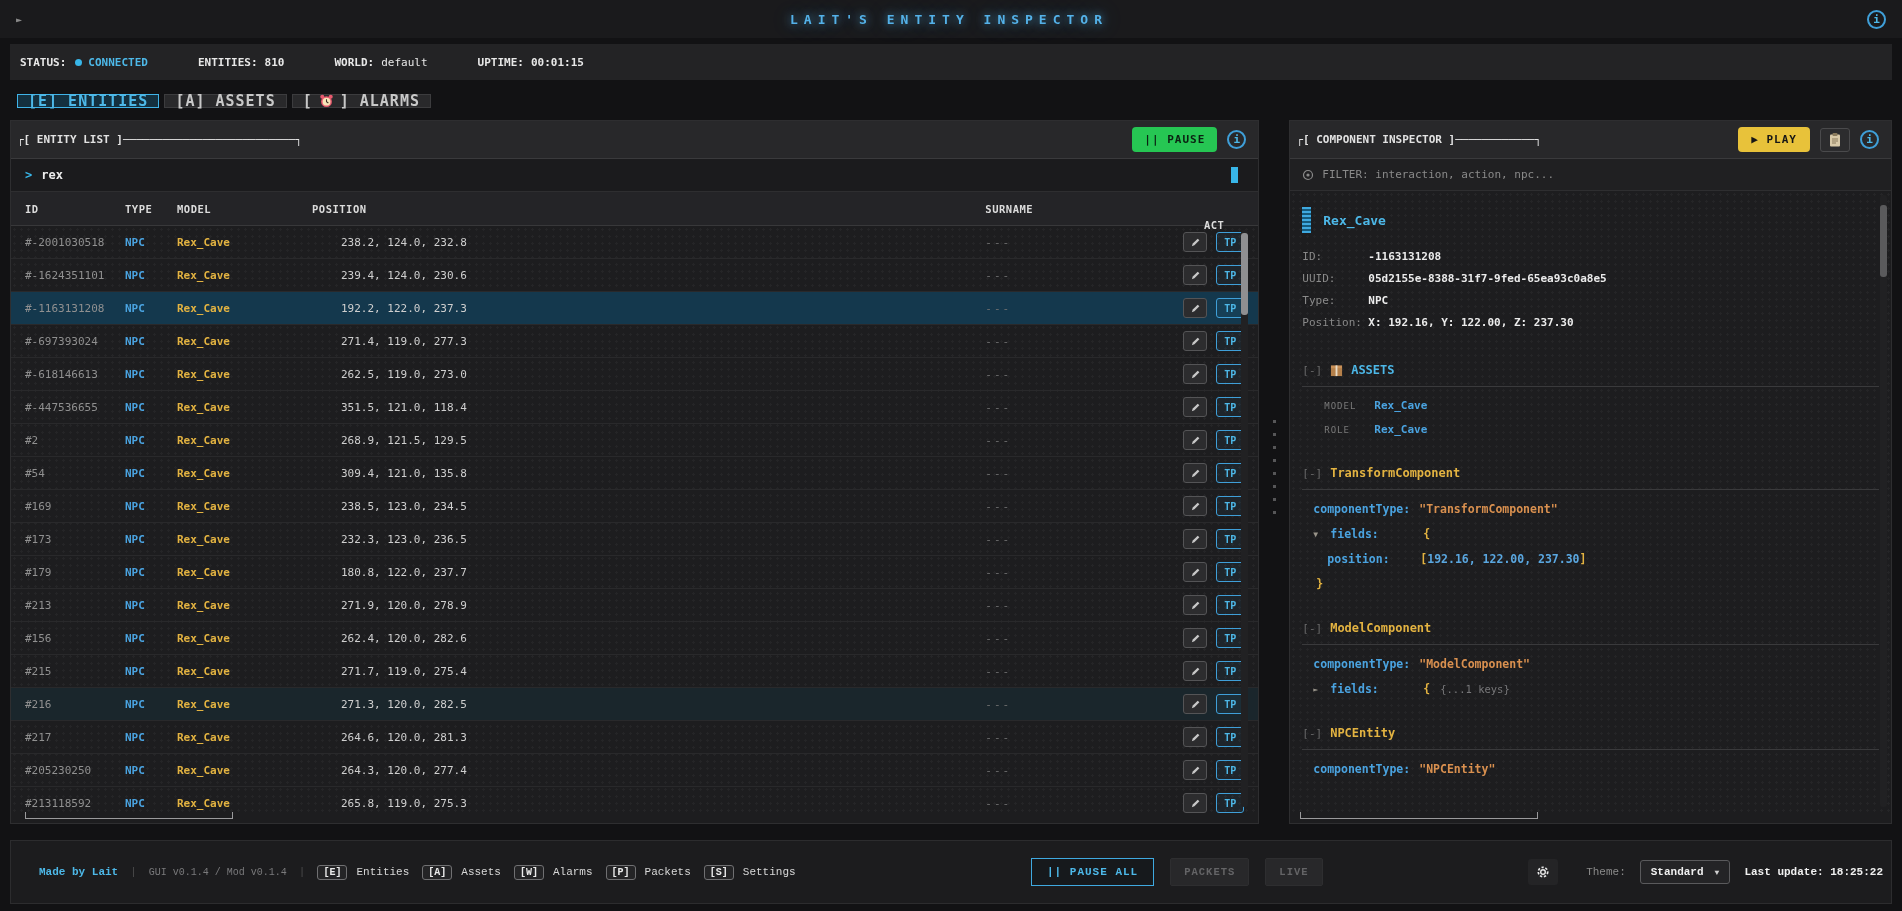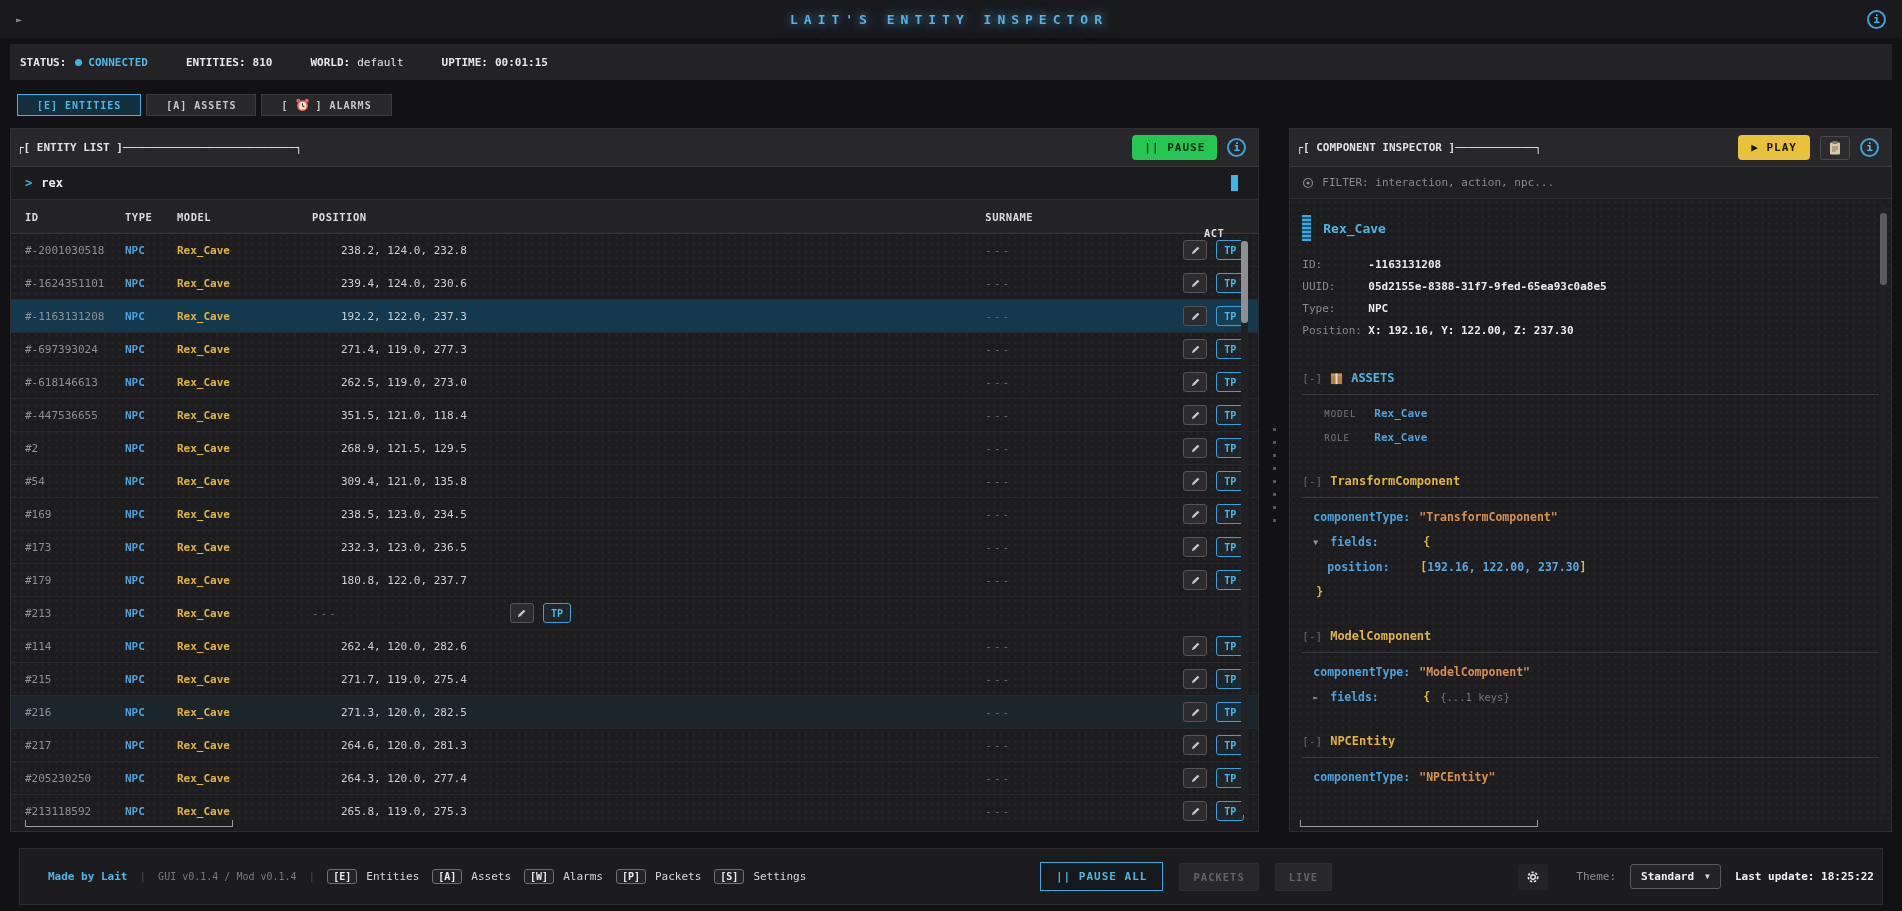--- a/index.html
+++ b/index.html
@@ -1,19 +1,19 @@
 <!DOCTYPE html>
 <html><head>
 <meta charset="utf-8">
 <style>
   * { margin:0; padding:0; box-sizing:border-box; }
   html,body { width:1902px; height:911px; background:#121214; overflow:hidden;
     font-family:"DejaVu Sans Mono","Liberation Mono",monospace; }
   .dotted { background-image: radial-gradient(rgba(255,255,255,0.035) 1px, transparent 1.1px);
-    background-size:7px 7px; }
+    background-size:7px 7px;gap:12px; }
 
   
   .titlebar { position:relative; height:38px; background:#1a1a1c; display:flex; align-items:center; }
   .win-arrow { margin-left:16px; color:#8a8a8a; font-size:10px; cursor:pointer; }
   .app-title { position:absolute; left:0; right:4px; text-align:center; color:#54b1e8;
     font-weight:bold; font-size:13px; letter-spacing:6px;
     text-shadow:0 0 10px rgba(84,177,232,0.85), 0 0 22px rgba(84,177,232,0.45); }
   .info-circle { width:19px; height:19px; border-radius:50%; border:2px solid #3f9fd8;
     color:#4db8e8; display:flex; align-items:center; justify-content:center;
     font-size:11px; font-weight:bold; flex:0 0 auto; cursor:pointer; background:transparent; }
@@ -23,22 +23,22 @@
   .statusbar { margin:6px 10px 0; height:36px; background:#232325; display:flex;
     align-items:center; padding:0 10px; font-size:11px; color:#e8e8e8; }
   .statusbar .lbl { font-weight:bold; }
   .statusbar .val { font-weight:bold; margin-left:7px; }
   .statusbar .grp { display:flex; align-items:center; margin-right:38px; }
   .dot { width:7px; height:7px; border-radius:50%; background:#38b6e8; margin:0 6px 0 9px; }
   .cyan { color:#4db8e8; }
 
   
   .tabs { margin:14px 10px 0 17px; display:flex; gap:5px; }
-  .tab { height:22px; padding:0 19px; background:#29292b; border:1px solid #3c3c3e;
-    color:#c8c8c8; font-size:10px; font-weight:bold; letter-spacing:1px;
+  .tab { height:14px; padding:0 10px; background:#29292b; border:1px solid #3c3c3e;
+    color:#c8c8c8; font-size:15px; font-weight:bold; letter-spacing:1px;
     display:flex; align-items:center; gap:6px; cursor:pointer; }
   .tab.active { background:#14303f; border-color:#3fb3e8; color:#4db8e8; }
 
   
   .main { margin:12px 10px 0; height:704px; display:flex; }
   .panel { background:#1d1d1f; border:1px solid #2e2e30; position:relative; }
   .panel.left { width:1252px; }
   .panel.right { width:604px; }
   .gutter { width:30px; display:flex; flex-direction:column; align-items:center; }
   .grip { margin-top:300px; display:flex; flex-direction:column; gap:10px; }
@@ -128,22 +128,22 @@
   .hint { color:#777779; font-size:10.5px; margin-left:10px; }
   .expander { color:#99948a; font-size:8px; width:17px; flex:0 0 auto; cursor:pointer; }
   .row-type { padding-left:11px; } .row-type .k { margin-right:9px; }
   .row-fields { padding-left:11px; }
   .row-fields .k { display:inline-block; width:93px; }
   .row-pos { padding-left:25px; }
   .row-pos .k { display:inline-block; width:93px; }
   .row-close { padding-left:14px; }
 
   
-  .footer { position:relative; margin:16px 19px 0; height:57px; background:#1c1c1e;
-    border:1px solid #2c2c2e; font-size:11px; }
+  .footer { position:relative; margin:16px 10px 0; height:64px; background:#1c1c1e;
+    border:1px solid #2c2c2e; font-size:11px;font-family:Liberation Mono, monospace; }
   .f-cluster { position:absolute; top:0; height:100%; display:flex; align-items:center; }
   .f-left { left:28px; gap:12px; }
   .f-mid { left:1020px; gap:16px; }
   .f-right { right:8px; gap:14px; }
   .made-by { color:#4db8e8; font-weight:bold; }
   .sep { color:#4a4a4c; }
   .version { color:#7a7a7c; font-size:10px; }
   .shortcuts { display:flex; align-items:center; gap:13px; }
   .shortcut { display:flex; align-items:center; gap:9px; cursor:pointer; }
   .keybox { background:#242426; border:1px solid #707072; border-radius:3px;
@@ -418,33 +418,34 @@
               </svg>
             </button>
             <button class="tp-btn">TP</button>
           </span>
         </div>
 
         <div class="trow">
           <span class="c-id">#213</span>
           <span class="c-type">NPC</span>
           <span class="c-model">Rex_Cave</span>
-          <span class="c-sur">---</span>
-          <span class="c-act">
-            <button class="edit-btn">
-              <svg width="11" height="11" viewBox="0 0 12 12">
-                <path d="M2 10 L3 7.2 L8.4 1.8 L10.2 3.6 L4.8 9 Z" fill="#c8c8c8"></path>
-              </svg>
-            </button>
-            <button class="tp-btn">TP</button>
-          </span>
-        </div>
-
-        <div class="trow">
-          <span class="c-id">#114</span>
+          <span class="c-pos">271.9, 120.0, 278.9</span>
+          <span class="c-sur">---</span>
+          <span class="c-act">
+            <button class="edit-btn">
+              <svg width="11" height="11" viewBox="0 0 12 12">
+                <path d="M2 10 L3 7.2 L8.4 1.8 L10.2 3.6 L4.8 9 Z" fill="#c8c8c8"></path>
+              </svg>
+            </button>
+            <button class="tp-btn">TP</button>
+          </span>
+        </div>
+
+        <div class="trow">
+          <span class="c-id">#156</span>
           <span class="c-type">NPC</span>
           <span class="c-model">Rex_Cave</span>
           <span class="c-pos">262.4, 120.0, 282.6</span>
           <span class="c-sur">---</span>
           <span class="c-act">
             <button class="edit-btn">
               <svg width="11" height="11" viewBox="0 0 12 12">
                 <path d="M2 10 L3 7.2 L8.4 1.8 L10.2 3.6 L4.8 9 Z" fill="#c8c8c8"></path>
               </svg>
             </button>

